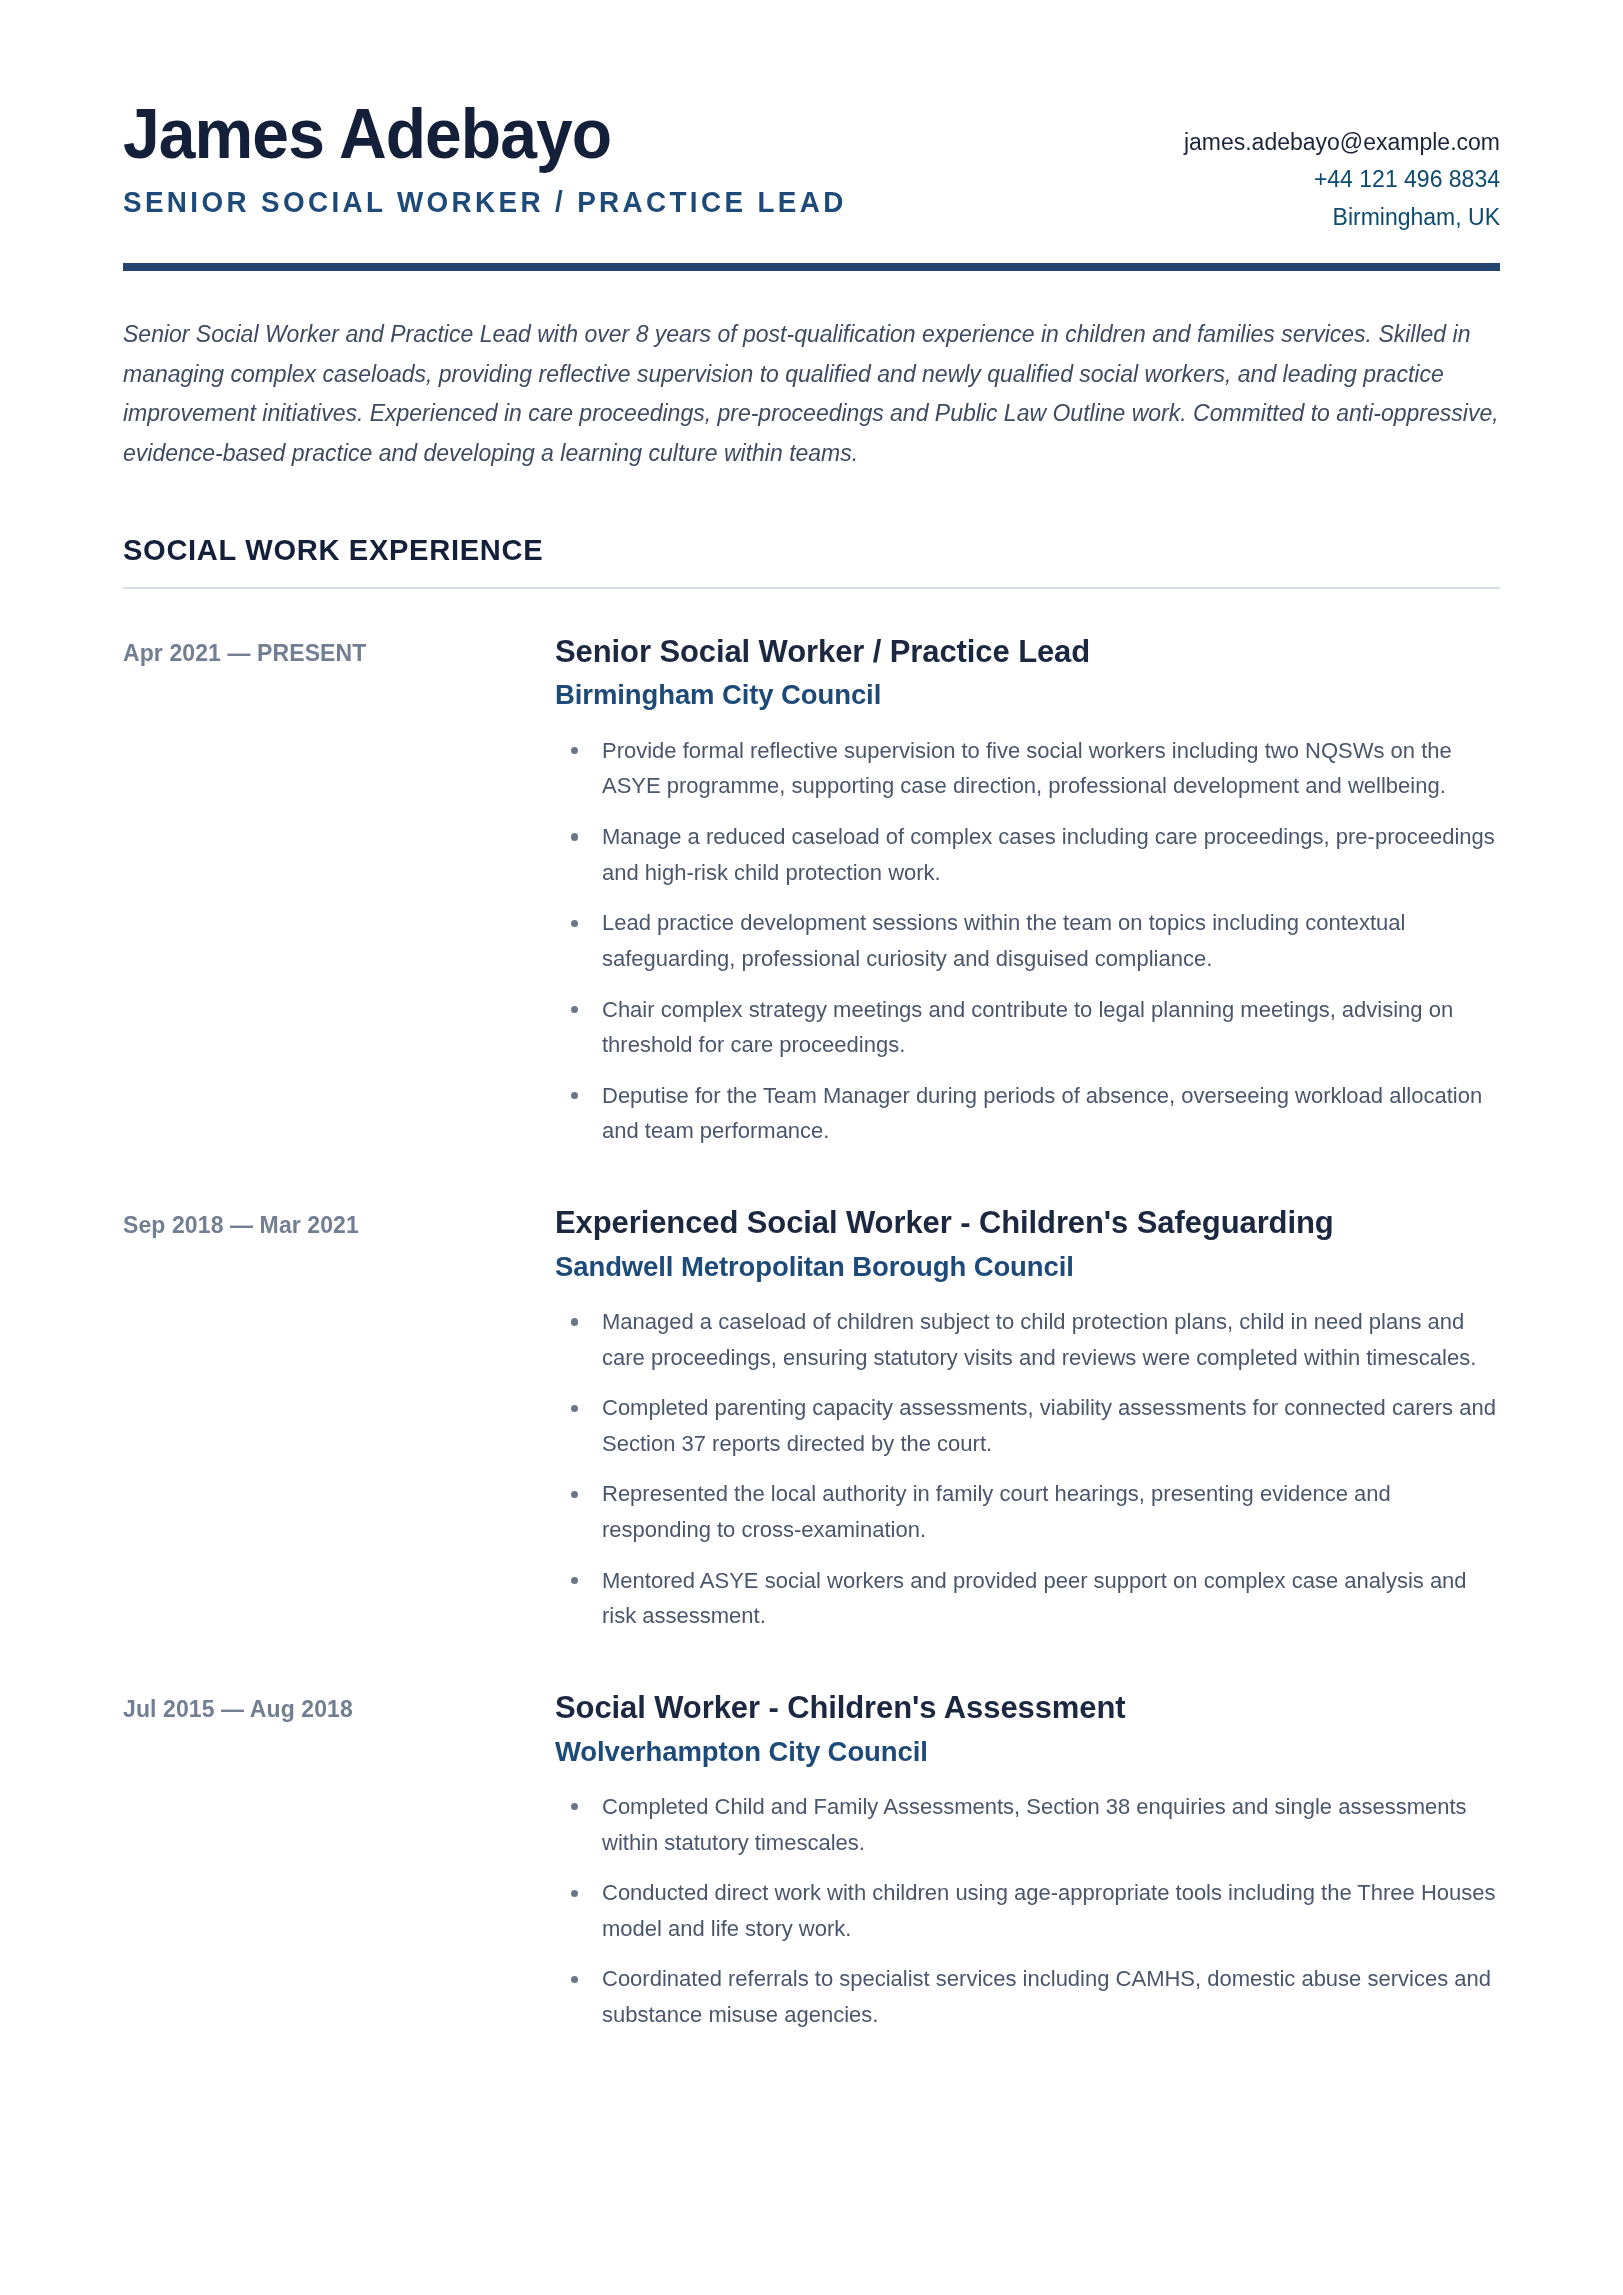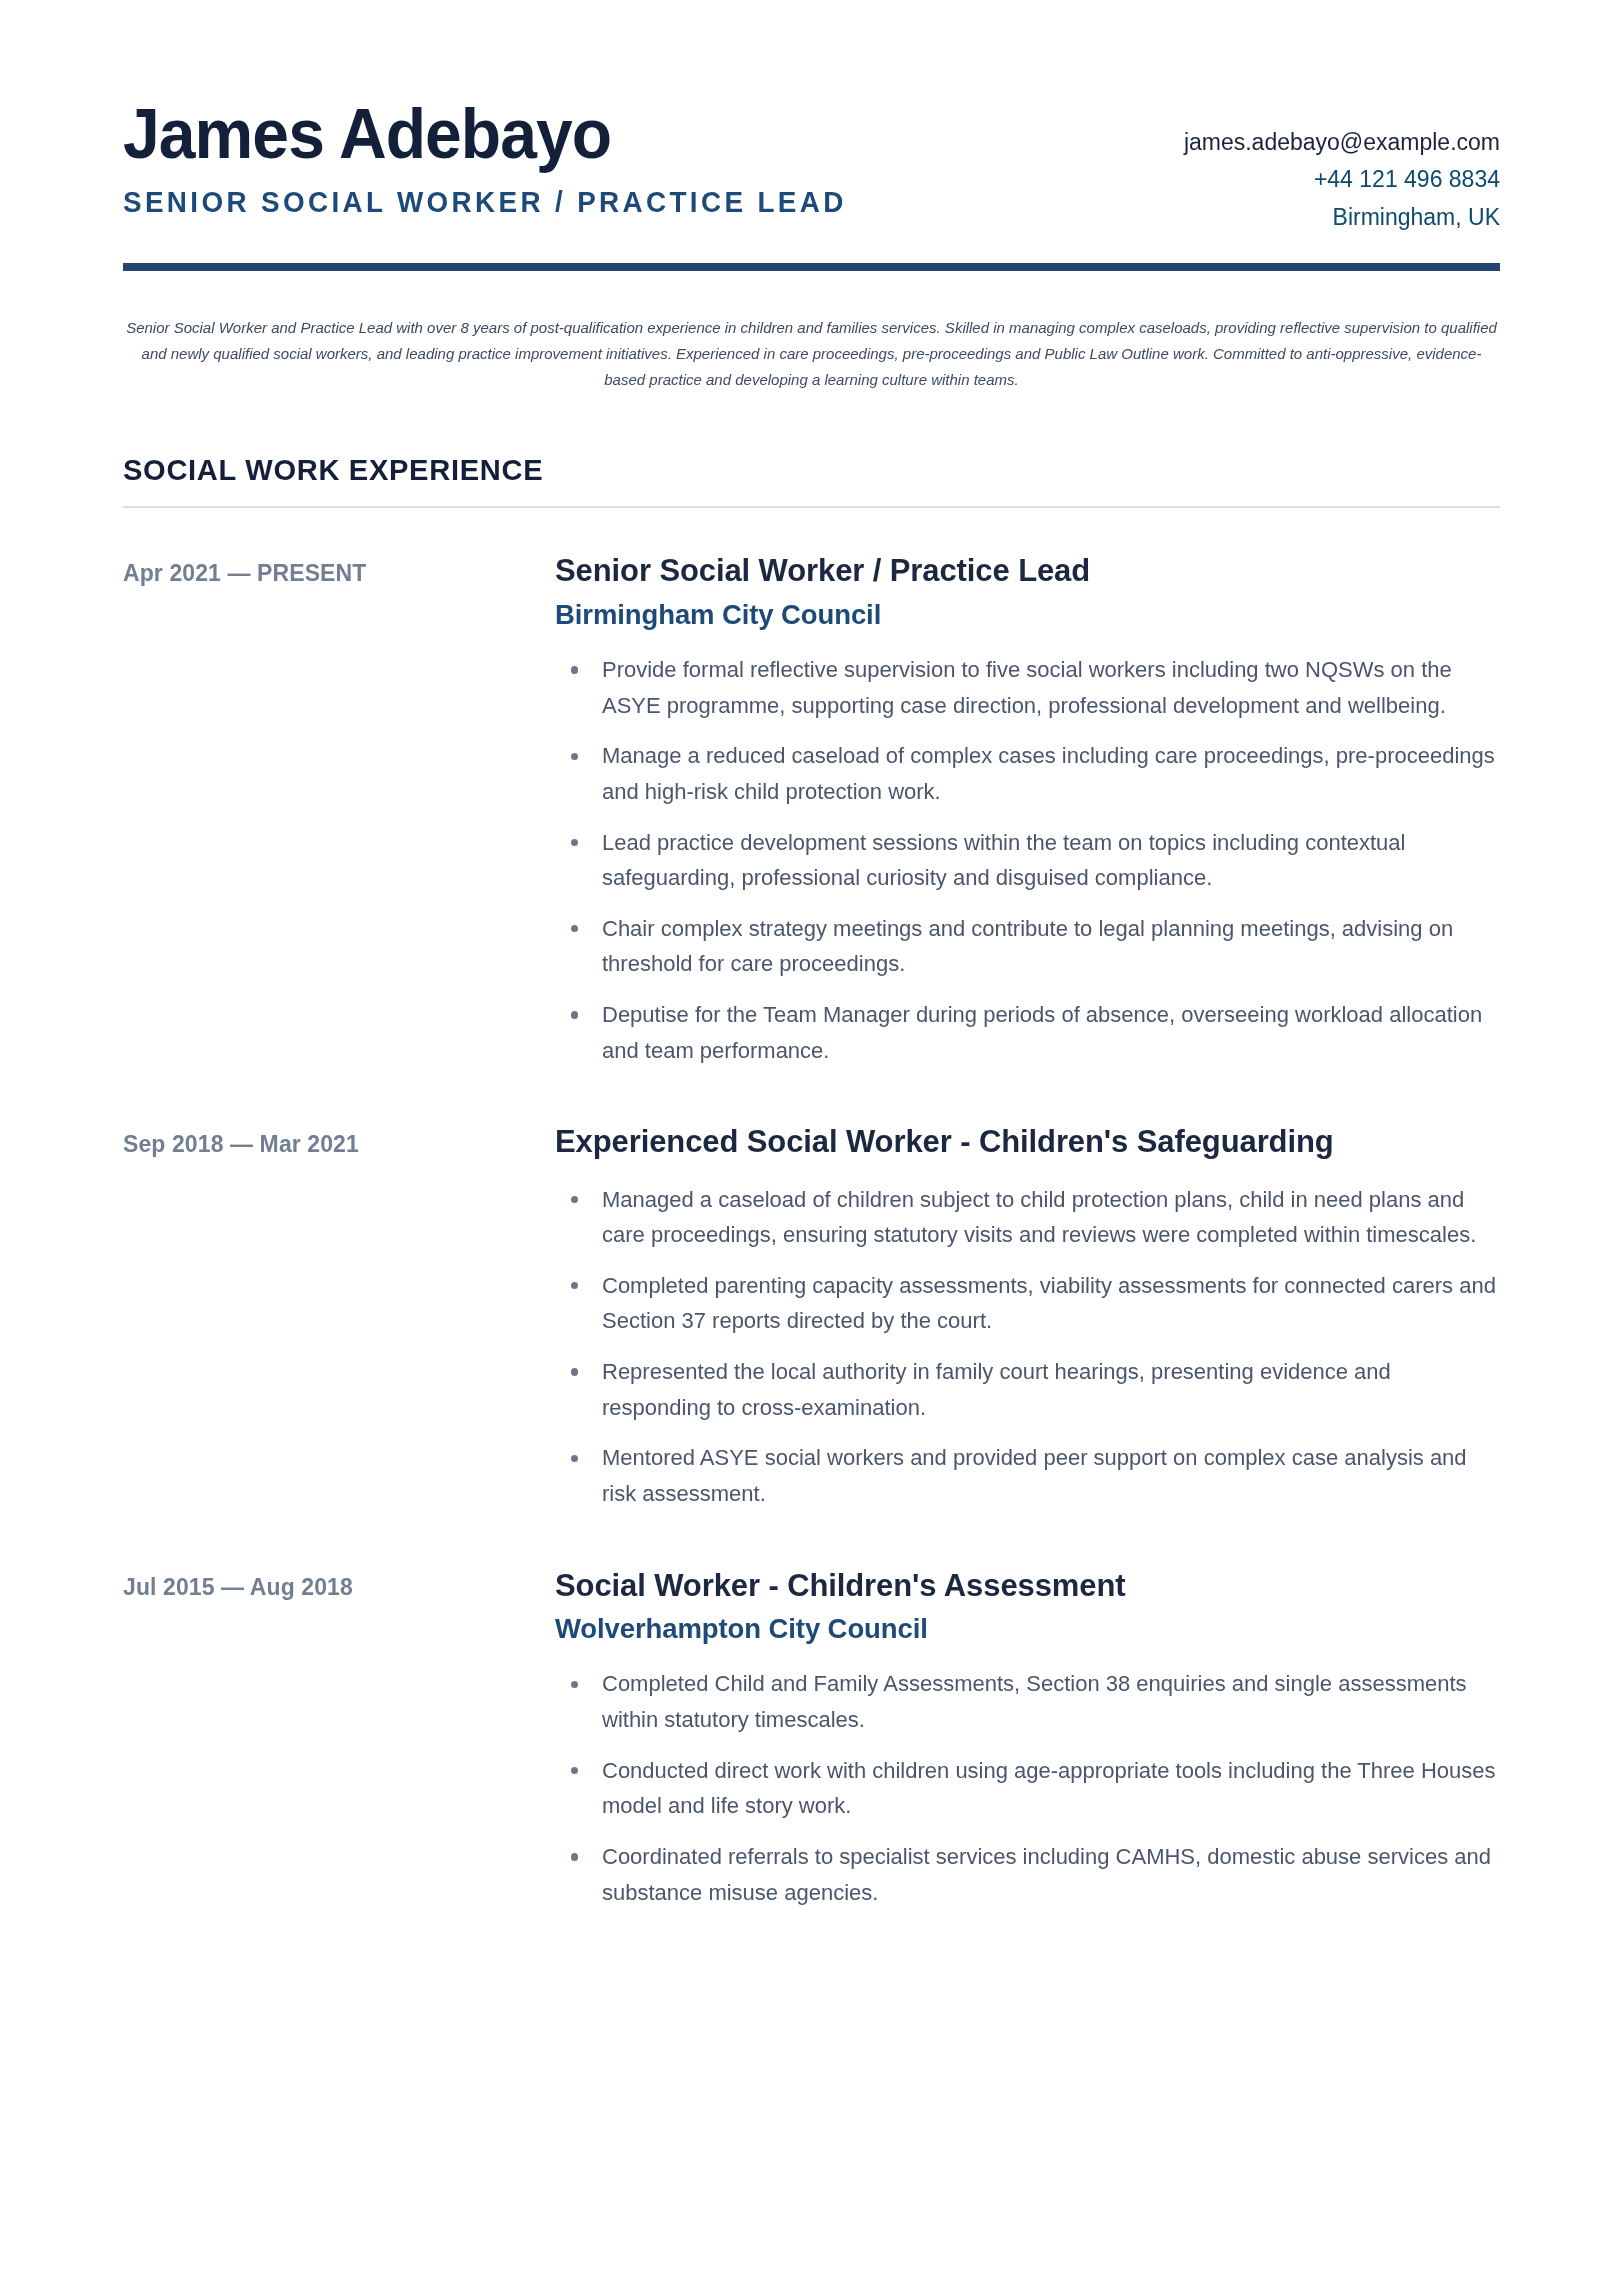--- a/index.html
+++ b/index.html
@@ -77,26 +77,25 @@
 
   .header-rule {
     height: 7.9px;
     background: #23456f;
     margin-top: 27.5px;
   }
 
   
   .summary {
     margin-top: 44px;
-    font-size: 15px;
+    font-size: 23px;
     line-height: 1.72;
     font-style: italic;
     color: #3d4a60;
     max-width: 1377px;
-    text-align: center;
   }
 
   
   .section {
     margin-top: 60px;
   }
   .section-title {
     font-size: 30px;
     font-weight: 700;
     letter-spacing: 0.7px;
@@ -214,20 +213,21 @@
               <li>Lead practice development sessions within the team on topics including contextual safeguarding, professional curiosity and disguised compliance.</li>
               <li>Chair complex strategy meetings and contribute to legal planning meetings, advising on threshold for care proceedings.</li>
               <li>Deputise for the Team Manager during periods of absence, overseeing workload allocation and team performance.</li>
             </ul>
           </div>
         </div>
         <div class="entry">
           <div class="entry-dates">Sep 2018 — Mar 2021</div>
           <div class="entry-body">
             <div class="entry-title">Experienced Social Worker - Children's Safeguarding</div>
+            <div class="entry-org">Sandwell Metropolitan Borough Council</div>
             <ul class="bullets">
               <li>Managed a caseload of children subject to child protection plans, child in need plans and care proceedings, ensuring statutory visits and reviews were completed within timescales.</li>
               <li>Completed parenting capacity assessments, viability assessments for connected carers and Section 37 reports directed by the court.</li>
               <li>Represented the local authority in family court hearings, presenting evidence and responding to cross-examination.</li>
               <li>Mentored ASYE social workers and provided peer support on complex case analysis and risk assessment.</li>
             </ul>
           </div>
         </div>
         <div class="entry">
           <div class="entry-dates">Jul 2015 — Aug 2018</div>

